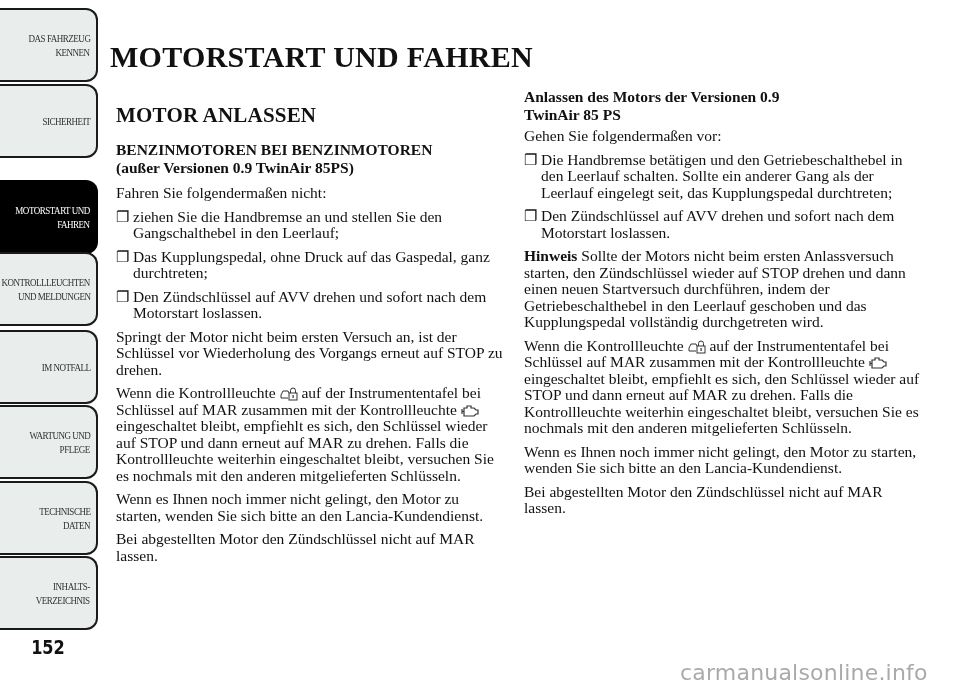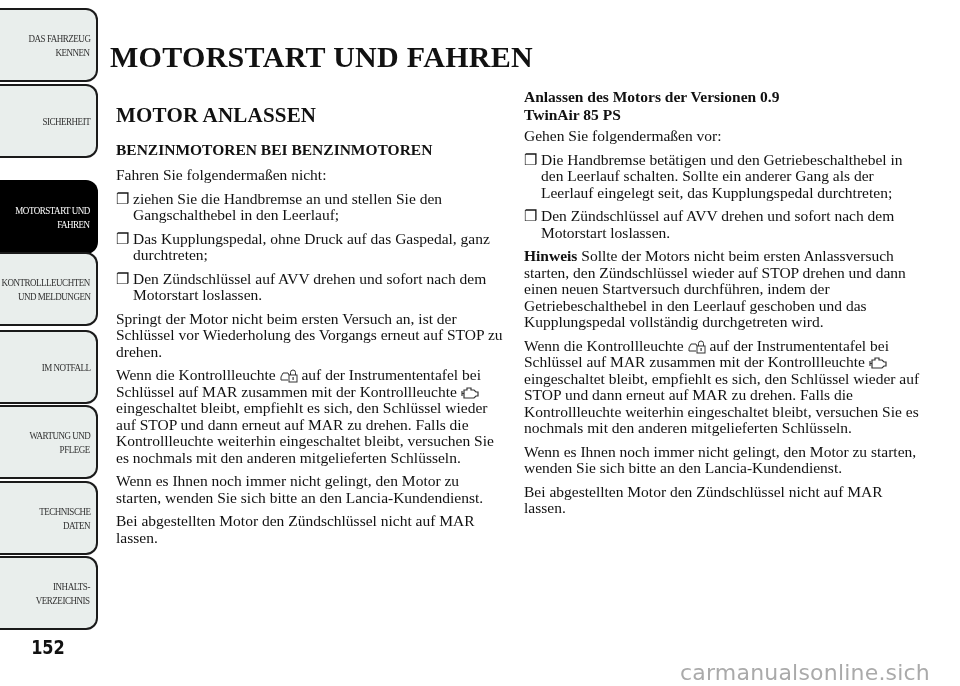--- a/index.html
+++ b/index.html
@@ -85,20 +85,21 @@
 </nav>
 
 <div class="page-number">152</div>
 
 <h1 class="page-title">MOTORSTART UND FAHREN</h1>
 
 <section class="col col-left">
   <div class="h1">MOTOR ANLASSEN</div>
   <div class="h2">
     <span class="sub">BENZINMOTOREN BEI BENZINMOTOREN</span>
+    <span class="sub">(außer Versionen 0.9 TwinAir 85PS)</span>
   </div>
   <p class="p">Fahren Sie folgendermaßen nicht:</p>
   <div class="bullet">
     <span class="box">❐</span>
     <span>ziehen Sie die Handbremse an und stellen Sie den Gangschalthebel in den Leerlauf;</span>
   </div>
   <div class="bullet">
     <span class="box">❐</span>
     <span>Das Kupplungspedal, ohne Druck auf das Gaspedal, ganz durchtreten;</span>
   </div>
@@ -153,13 +154,13 @@
     <span>auf der Instrumententafel bei Schlüssel auf MAR zusammen mit der Kontrollleuchte</span>
     <svg class="icon-inline" viewBox="0 0 18 15">
       <path d="M1 6 V11 M1 8.5 H3 M3 5 H6 V3 H10 V5 H13 L15 7 H17 V11 H15 L13 13 H3 Z" fill="none" stroke="#333" stroke-width="1.2"></path>
     </svg>
     <span>eingeschaltet bleibt, empfiehlt es sich, den Schlüssel wieder auf STOP und dann erneut auf MAR zu drehen. Falls die Kontrollleuchte weiterhin eingeschaltet bleibt, versuchen Sie es nochmals mit den anderen mitgelieferten Schlüsseln.</span>
   </p>
   <p class="p">Wenn es Ihnen noch immer nicht gelingt, den Motor zu starten, wenden Sie sich bitte an den Lancia-Kundendienst.</p>
   <p class="p">Bei abgestellten Motor den Zündschlüssel nicht auf MAR lassen.</p>
 </section>
 
-<div class="watermark">carmanualsonline.sich</div>
+<div class="watermark">carmanualsonline.info</div>
 
 </body></html>

